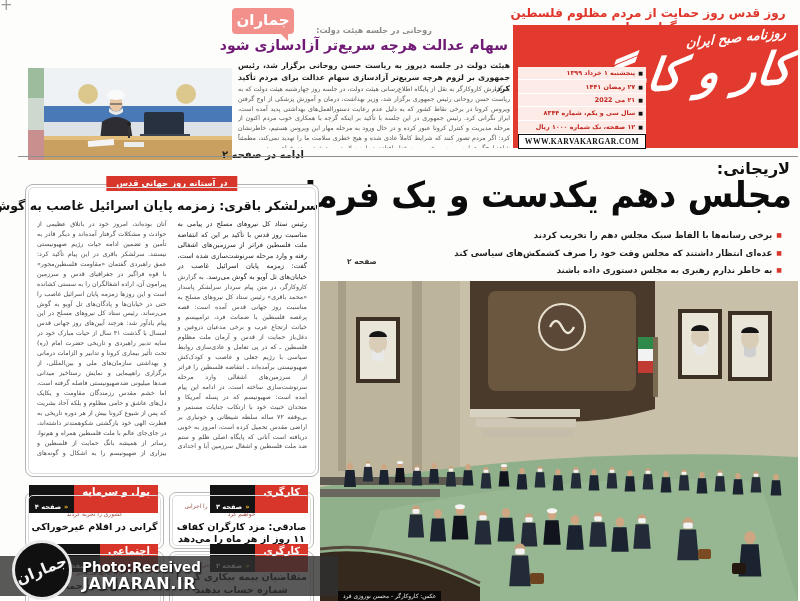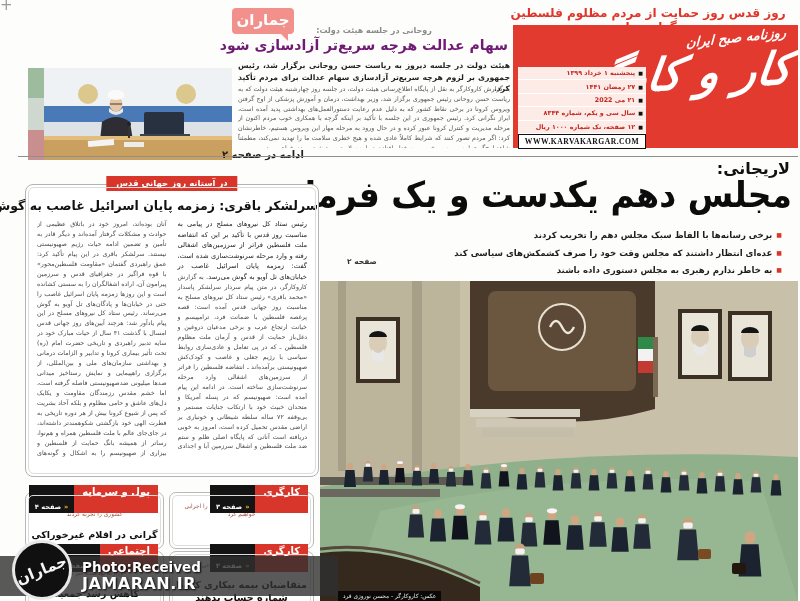--- a/index.html
+++ b/index.html
@@ -65,21 +65,21 @@
           direction:rtl;text-align:justify;font-size:6.3px;line-height:1.58;color:#4a4a4a;}
   .q-lead{font-weight:normal;color:#1c1c1c;font-size:6.7px;}
   
   .tbox{position:absolute;border:1px solid #b8b8b8;border-radius:7px;background:#fff;}
   .tbox:after{content:'';position:absolute;inset:2px;border:1px solid #ddd;border-radius:5px;pointer-events:none;}
   .t-tag{position:absolute;top:-8px;right:5px;display:flex;direction:rtl;align-items:stretch;}
   .t-cat{background:#d8362b;color:#fff;font-size:10px;font-weight:bold;padding:1px 8px 2px;}
   .t-page{background:#141414;color:#fff;font-size:6.6px;font-weight:bold;padding:18px 6px 2px;}
   .t-page .chev{color:#f0b429;margin-left:3px;}
   .t-kick{margin:9px 5px 0;text-align:center;font-size:5.9px;color:#9a5048;direction:rtl;line-height:1.4;}
-  .t-head{margin:10px 4px 0;text-align:center;font-size:9.6px;font-weight:900;color:#101010;
+  .t-head{margin:2px 4px 0;text-align:center;font-size:9.6px;font-weight:900;color:#101010;
           direction:rtl;line-height:1.35;}
   
   .wm{position:absolute;left:0;top:556px;width:338px;height:40px;background:rgba(48,48,48,.8);
       display:flex;align-items:center;z-index:9;}
   .wm-circle{position:relative;width:54px;height:54px;border-radius:50%;background:#101010;
              border:3px solid #e8e8e8;margin:-12px 0 0 12px;flex:0 0 auto;display:flex;
              align-items:center;justify-content:center;}
   .wm-circle span{color:#f5f5f5;font-size:15px;font-weight:bold;transform:rotate(-22deg);direction:rtl;}
   .wm-text{margin-right:10px;margin-left:10px;color:#fff;font-weight:bold;line-height:1.1;
            text-shadow:1px 1px 2px #000;}
@@ -312,20 +312,21 @@
     <div class="t-kick">تهرانی‌ها در فروردین تورمی بالاتر از میانگین کشوری را تجربه کردند</div>
     <div class="t-head">گرانی در اقلام غیرخوراکی</div>
   </div>
 
   <div class="tbox" style="left:169px;top:492px;width:143px;height:55px;">
     <div class="t-tag">
       <span class="t-cat">کارگری</span>
       <span class="t-page"><span class="chev">«</span><span>صفحه ۳</span></span>
     </div>
     <div class="t-kick">افزایش ۱۰۰ هزار تومانی حق مسکن را اجرایی خواهیم کرد</div>
+    <div class="t-head">صادقی: مزد کارگران کفاف ۱۱ روز از هر ماه را می‌دهد</div>
   </div>
 
   <div class="tbox" style="left:25px;top:551px;width:137px;height:60px;">
     <div class="t-tag">
       <span class="t-cat">اجتماعی</span>
       <span class="t-page"><span class="chev">«</span><span>صفحه ۸</span></span>
     </div>
     <div class="t-kick">مدیرکل دفتر سلامت جمعیت، خانواده و مدارس وزارت بهداشت خبر داد</div>
     <div class="t-head">کاهش رشد جمعیت</div>
   </div>

